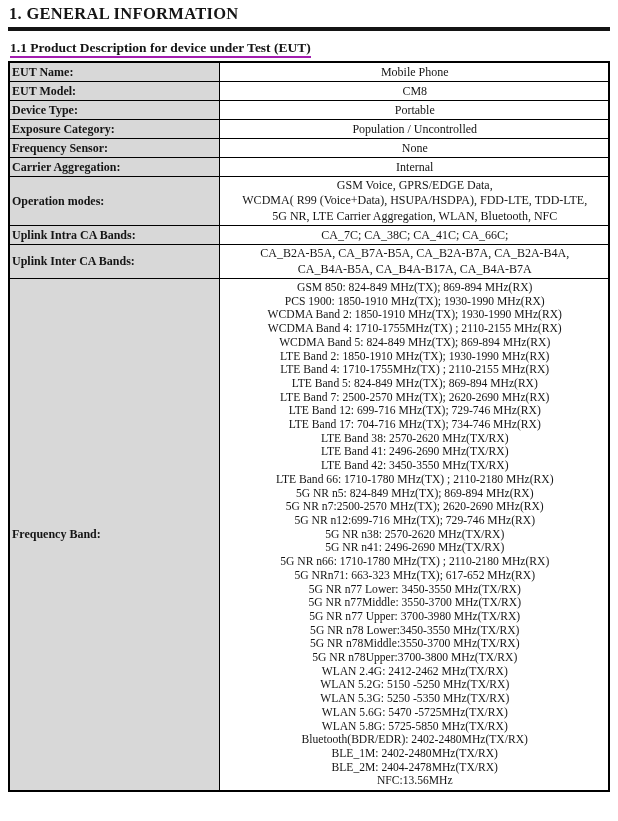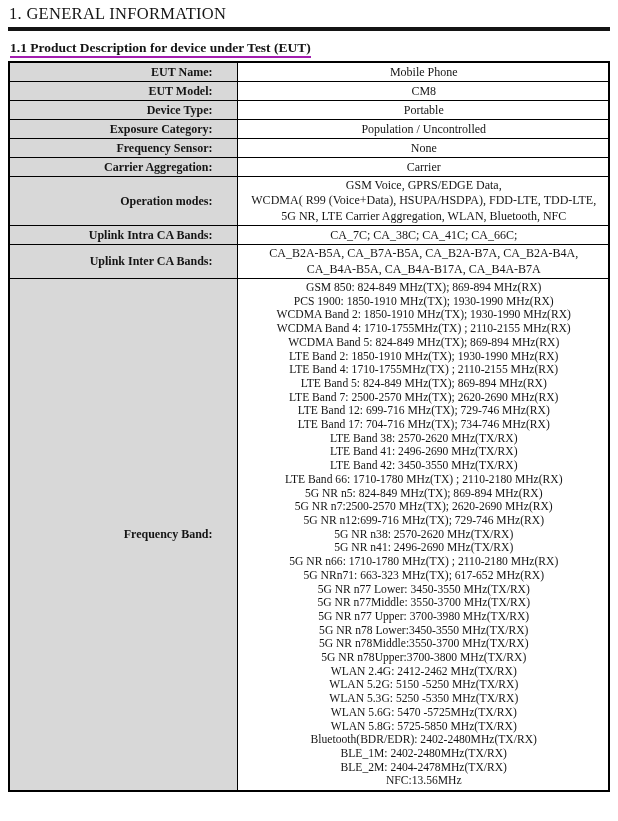--- a/index.html
+++ b/index.html
@@ -11,21 +11,21 @@
   }
   .page {
     width: 618px;
     height: 821px;
     padding: 4px 8px 0 8px;
     background: #ffffff;
     overflow: hidden;
   }
   .doc-title {
     font-size: 16.5px;
-    font-weight: normal;
+    font-weight: bold;
     letter-spacing: 0.3px;
     padding-left: 1px;
   }
   .title-rule {
     height: 4px;
     background: #141414;
     margin-top: 3px;
     margin-bottom: 9px;
   }
   .doc-subtitle {
@@ -46,25 +46,24 @@
   }
   table.product-table td {
     border: 1px solid #000000;
     vertical-align: middle;
     font-size: 12px;
   }
   table.product-table {
     border: 2px solid #000000;
   }
   td.label {
-    width: 228px;
+    width: 210px;
     background: #d8d8d8;
     font-weight: bold;
-    text-align: right;
-    padding: 1px 24px 1px 2px;
+    padding: 1px 4px 1px 2px;
     line-height: 15px;
   }
   td.value {
     background: #ffffff;
     text-align: center;
     padding: 1px 4px 1px 6px;
   }
   td.value .vline {
     line-height: 15.4px;
     white-space: nowrap;
@@ -114,21 +113,21 @@
         </tr>
         <tr class="single">
           <td class="label">Frequency Sensor:</td>
           <td class="value">
             <div class="vline">None</div>
           </td>
         </tr>
         <tr class="single">
           <td class="label">Carrier Aggregation:</td>
           <td class="value">
-            <div class="vline">Carrier</div>
+            <div class="vline">Internal</div>
           </td>
         </tr>
         <tr class="multi">
           <td class="label">Operation modes:</td>
           <td class="value">
             <div class="vline">GSM Voice, GPRS/EDGE Data,</div>
             <div class="vline">WCDMA( R99 (Voice+Data), HSUPA/HSDPA), FDD-LTE, TDD-LTE,</div>
             <div class="vline">5G NR, LTE Carrier Aggregation, WLAN, Bluetooth, NFC</div>
           </td>
         </tr>

